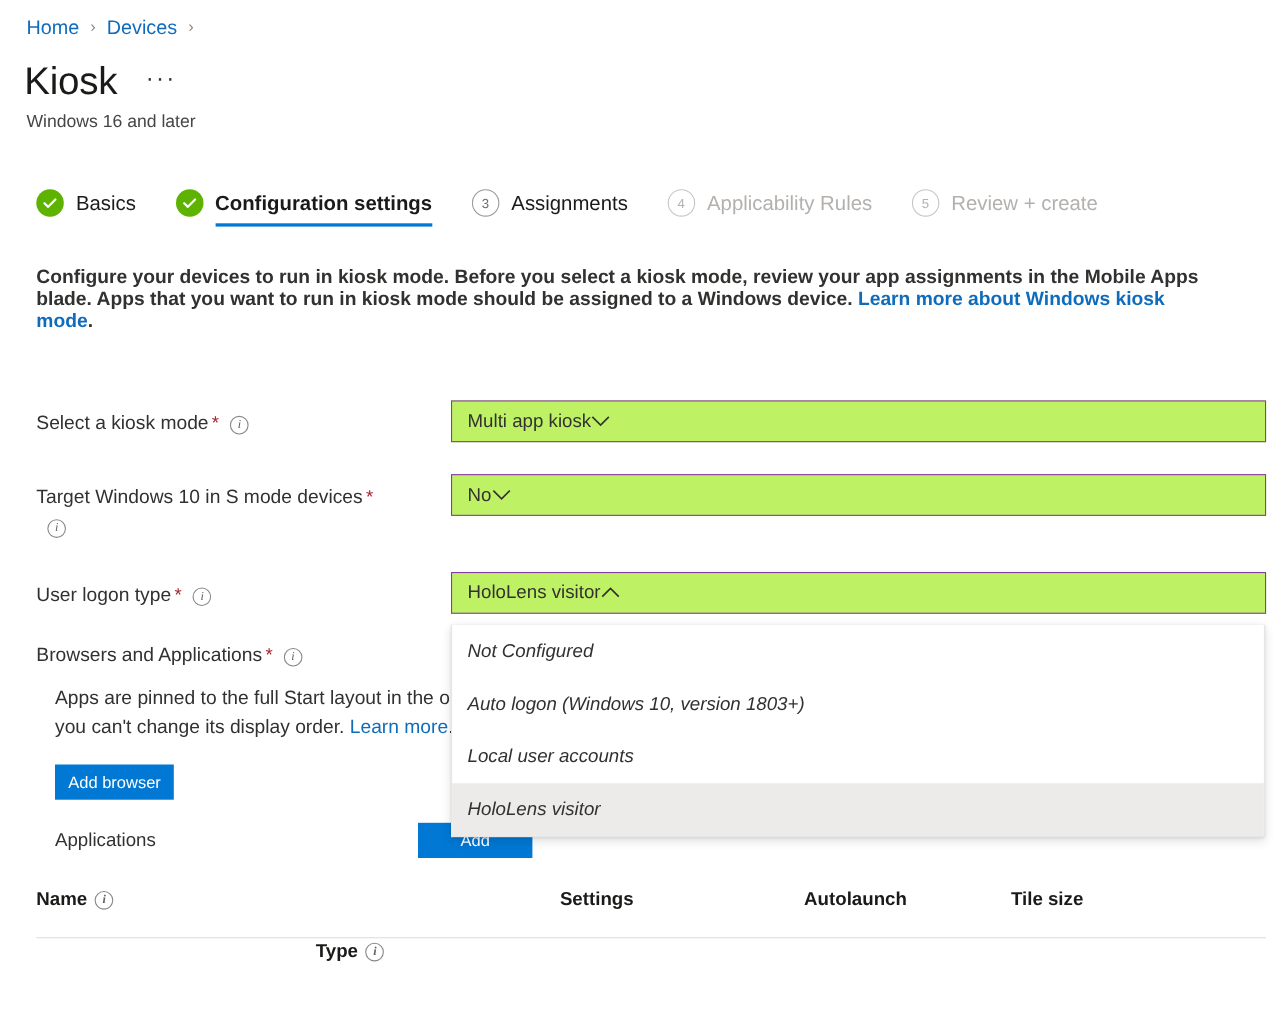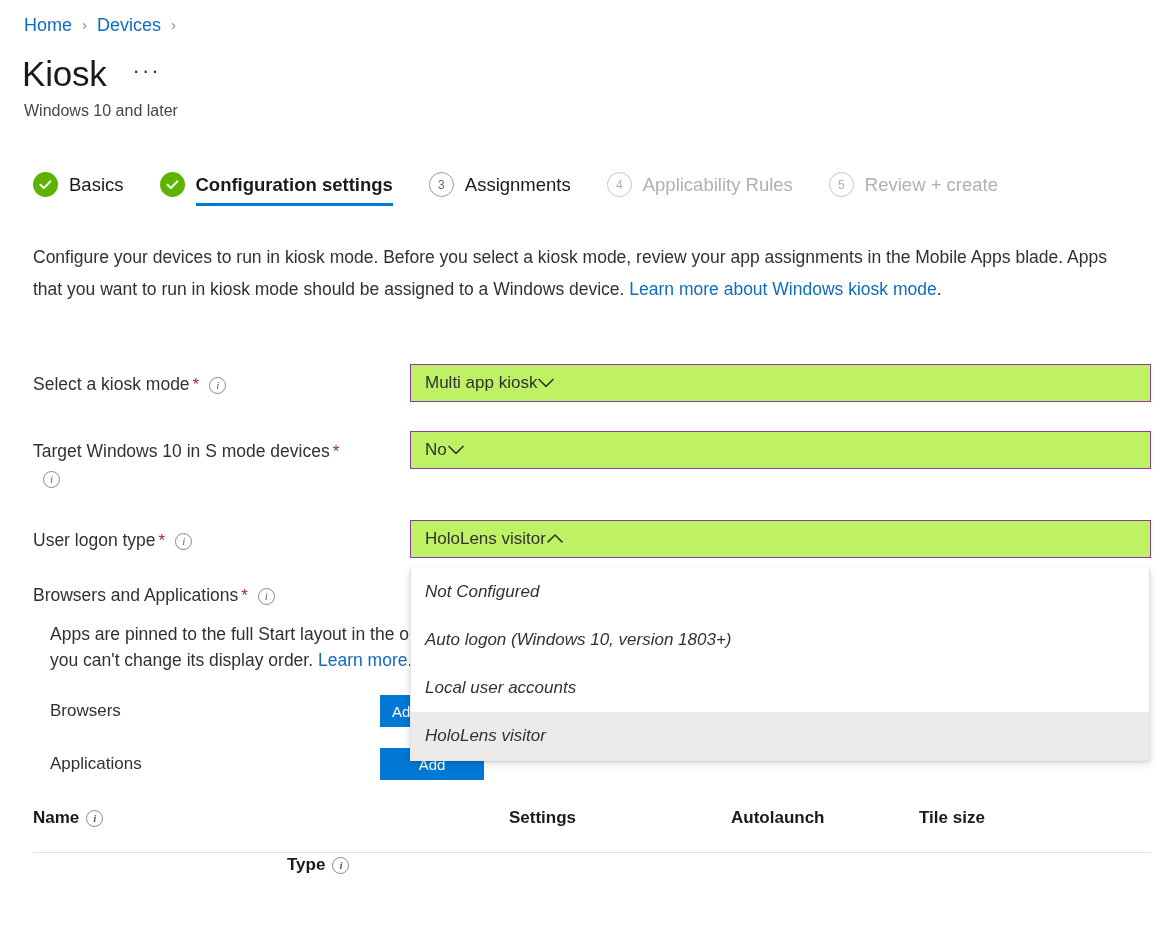--- a/index.html
+++ b/index.html
@@ -132,22 +132,23 @@
   }
   .check-svg { display: block; }
 
   
   .intro {
     position: absolute;
     left: 33px;
     top: 241px;
     width: 1078px;
     font-size: 17.5px;
-    line-height: 32px;
-    color: #323130;
+    line-height: 20px;
+    color: #323130;
+    font-weight: bold;
   }
   .link {
     color: #0f6cbd;
     cursor: pointer;
   }
 
   
   .form {
     position: absolute;
     left: 33px;
@@ -322,21 +323,21 @@
   <span class="crumb-link">Home</span>
   <span class="crumb-sep">›</span>
   <span class="crumb-link">Devices</span>
   <span class="crumb-sep">›</span>
 </div>
 
 <div class="title-row">
   <span class="page-title">Kiosk</span>
   <span class="ellipsis-btn">···</span>
 </div>
-<div class="subtitle">Windows 10 and later</div>
+<div class="subtitle">Windows 16 and later</div>
 
 <div class="wizard">
 
   <div class="step">
     <span class="marker done">
       <svg class="check-svg" width="15" height="15" viewBox="0 0 16 16" aria-hidden="true">
         <path d="M2.6 8.3 L6.2 11.8 L13.2 4.6" fill="none" stroke="#ffffff" stroke-width="2.1" stroke-linecap="round" stroke-linejoin="round"></path>
       </svg>
     </span>
     <span class="label">Basics</span>
@@ -415,21 +416,20 @@
   <div>
     <div class="section-head">
       <span>Browsers and Applications</span><span class="req">*</span><span class="info-icon">i</span>
     </div>
 
     <div class="section-desc">
       <span>Apps are pinned to the full Start layout in the order you add them. After you add an app, you can't change its display order. </span><span class="link">Learn more</span><span>.</span>
     </div>
 
     <div class="sub-row">
-      <span class="sub-label">Browsers</span>
       <button class="blue-btn">Add browser</button>
     </div>
 
     <div class="sub-row">
       <span class="sub-label">Applications</span>
       <button class="blue-btn">Add</button>
     </div>
   </div>
 
 </div>

